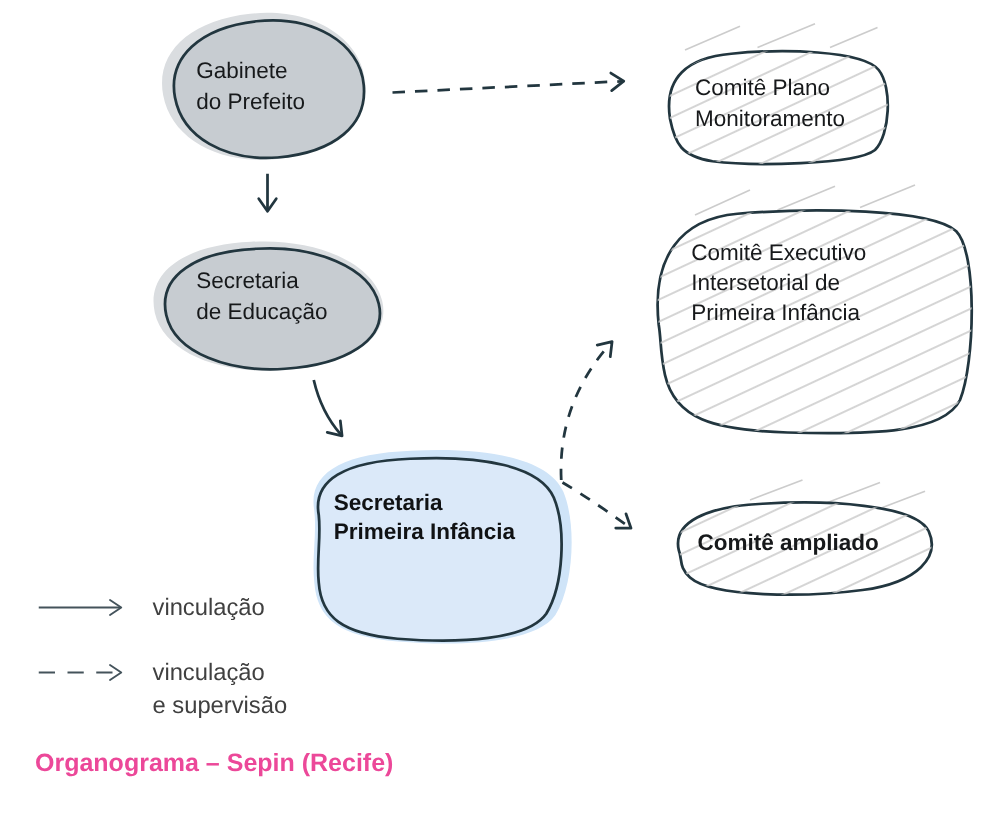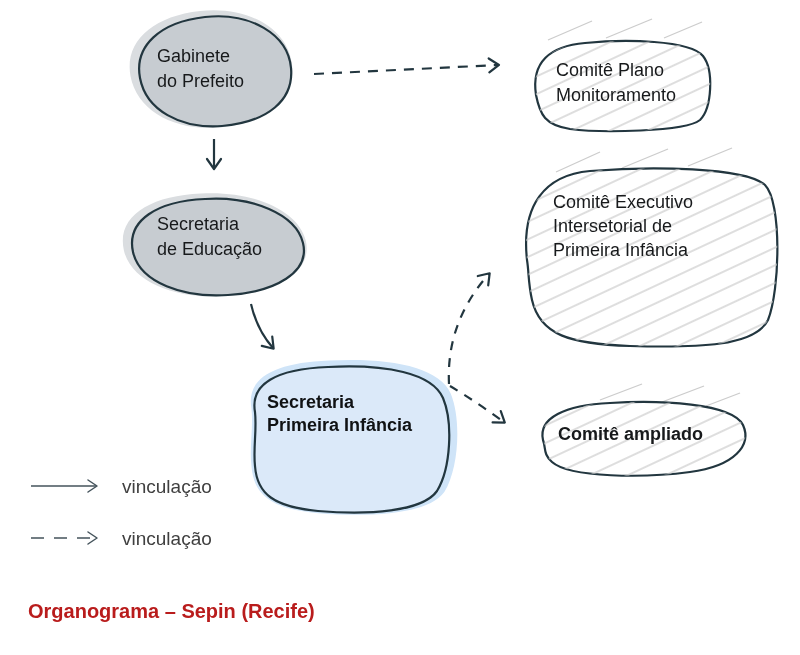--- a/index.html
+++ b/index.html
@@ -29,21 +29,21 @@
     color: #404040;
     white-space: nowrap;
   }
   .legend-label span { display: block; }
   #diagram-title {
     position: absolute;
     left: 28px;
     top: 600px;
     font-size: 20px;
     font-weight: bold;
-    color: #b91c1c;
+    color: #ec4899;
     white-space: nowrap;
   }
 </style>
 </head>
 <body>
 
 <div id="stage">
 
   <svg id="diagram-svg" width="800" height="655" viewBox="0 0 800 655">
     <defs>
@@ -134,17 +134,18 @@
   <div class="node-label" style="left:558px; top:422px;font-weight:bold;">
     <span>Comitê ampliado</span>
   </div>
 
   <div class="legend-label" style="left:122px; top:474px;">
     <span>vinculação</span>
   </div>
 
   <div class="legend-label" style="left:122px; top:526px;">
     <span>vinculação</span>
+    <span>e supervisão</span>
   </div>
 
   <div id="diagram-title">Organograma – Sepin (Recife)</div>
 
 </div>
 
 </body></html>

